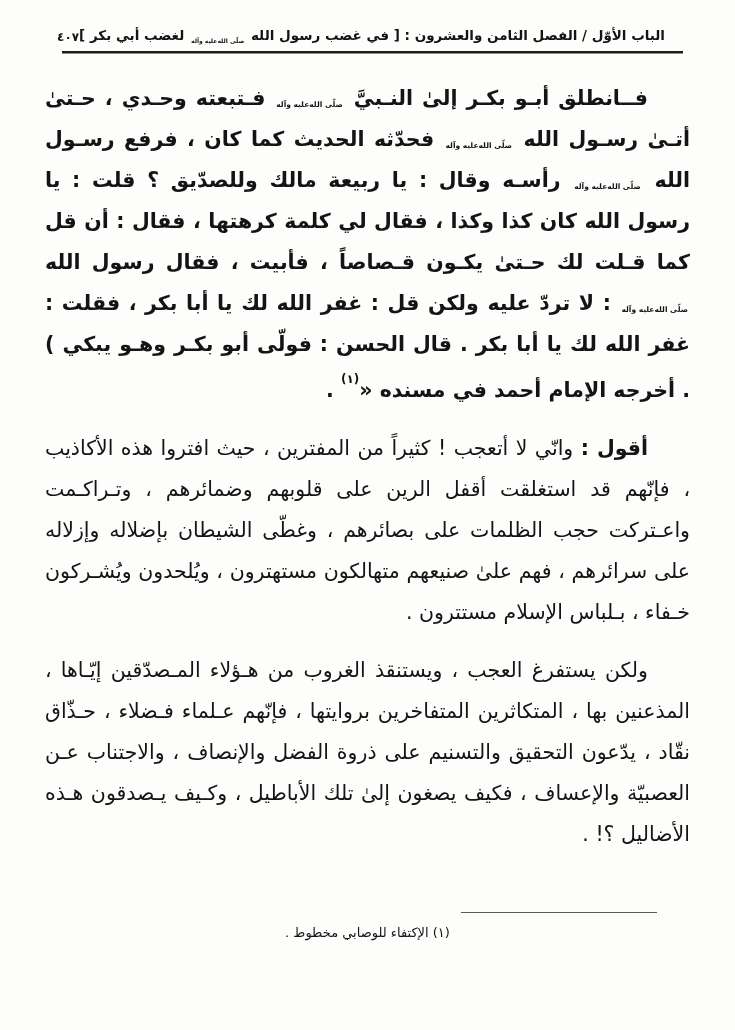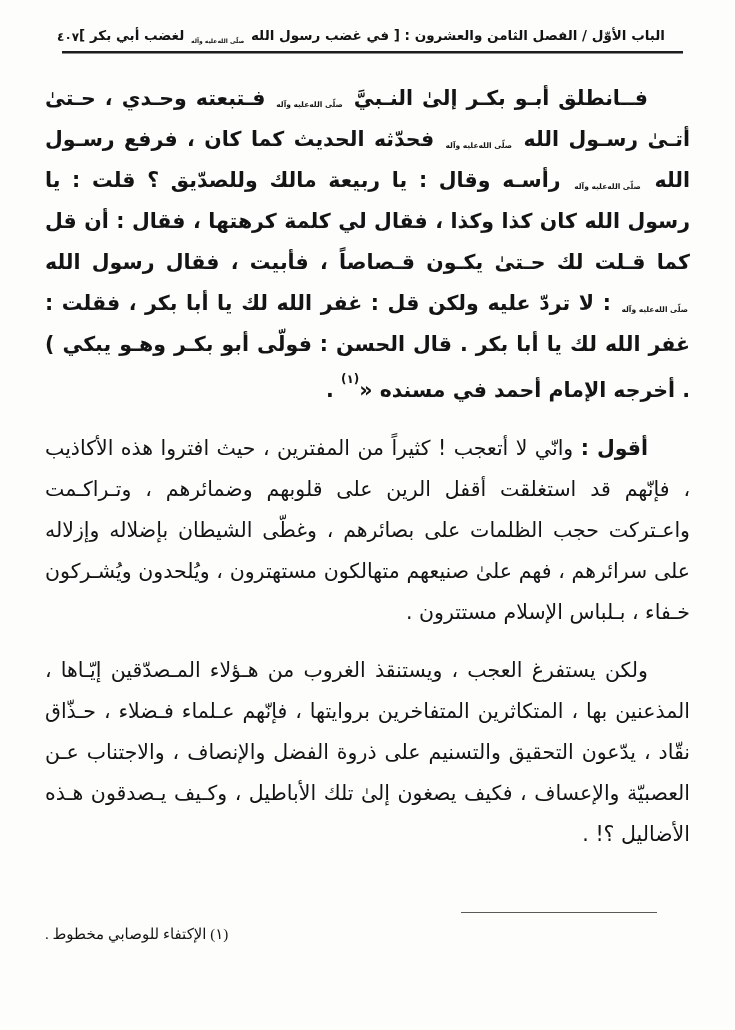--- a/index.html
+++ b/index.html
@@ -78,24 +78,23 @@
     right:45px;
     left:45px;
   }
   .footnote-rule{
     height:1px;
     background:#5a5a5a;
     width:196px;
     margin:0 33px 11px 0;
   }
   .footnote-text{
-    font-size:15px;
+    font-size:13px;
     line-height:1.4;
-    text-align:left;
-    font-family:Liberation Serif, serif;
+    text-align:center;
   }
 </style>
 </head>
 <body>
 
 <div class="page">
 
   <div class="header-row">
     <div class="header-title">الباب الأوّل / الفصل الثامن والعشرون : [ في غضب رسول الله <span class="honorific">
           <span>صلّى الله</span>

